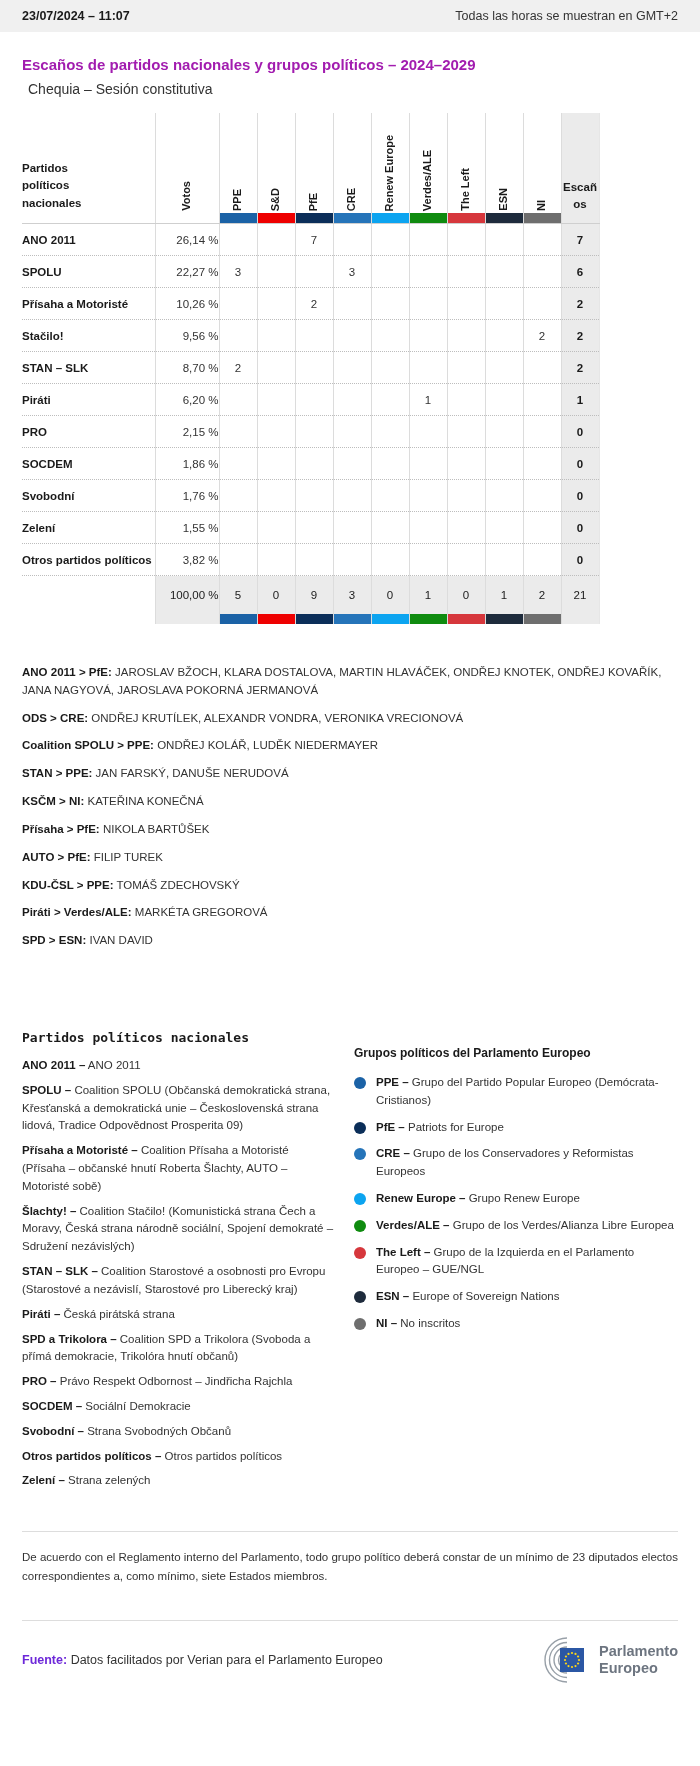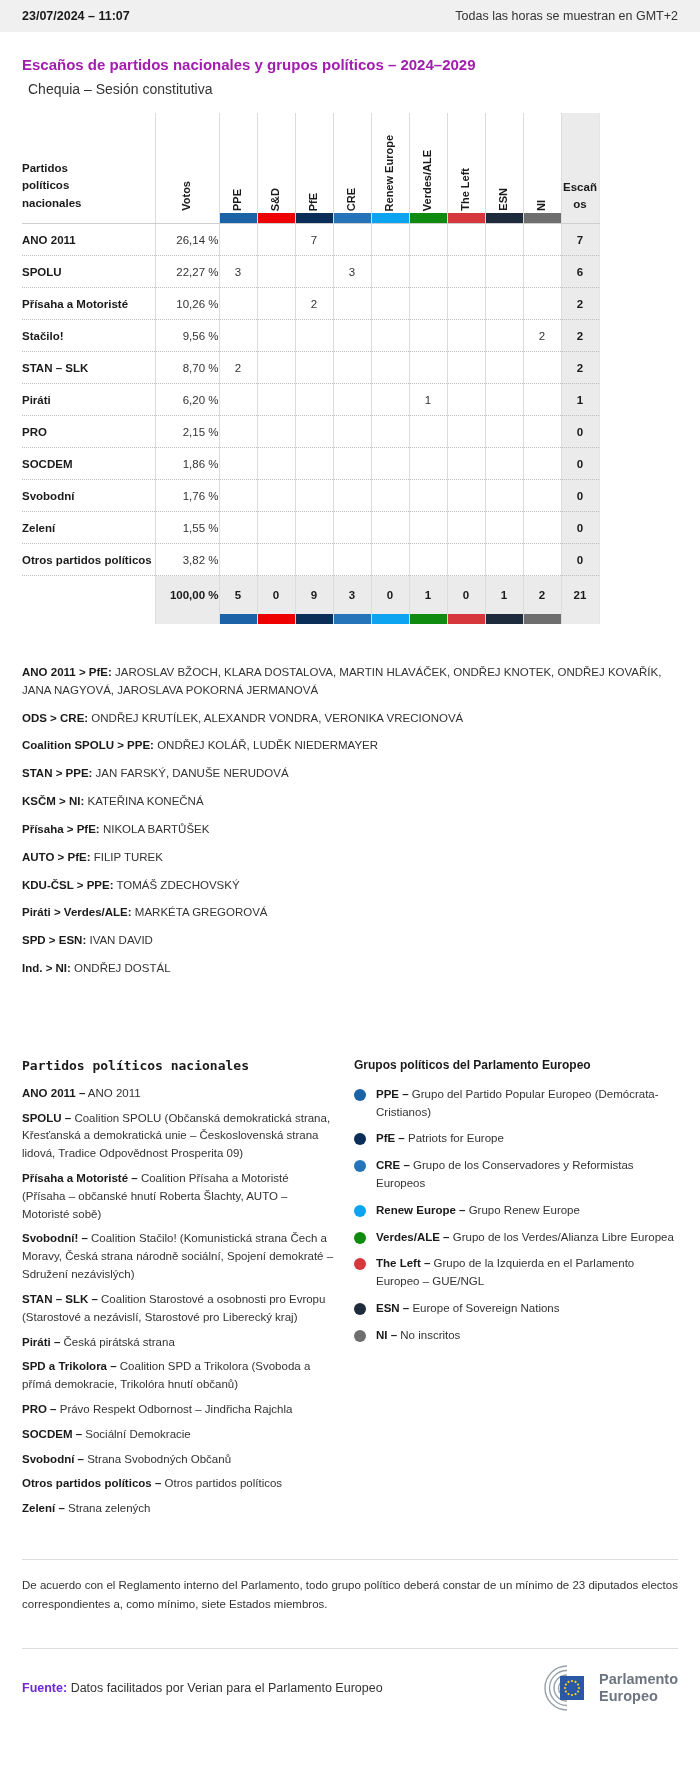--- a/index.html
+++ b/index.html
@@ -31,36 +31,36 @@
                 line-height:1.5; color:#1a1a1a; }
 
   tr.band td { height:10px; }
   tr.band-top td { border-bottom:1px solid #cfcfcf; }
   tr.data td { height:31px; border-top:1px dotted #bdbdbd; }
   tr.data:first-of-type td { border-top:none; }
   td.party-cell { font-weight:bold; color:#1a1a1a; padding-right:4px; }
   td.votes-cell { text-align:right; padding-right:14px; }
   td.seat-cell { text-align:center; }
   td.total-cell { text-align:center; font-weight:bold; color:#1a1a1a; }
-  tr.totals td { height:38px; border-top:1px dotted #bdbdbd; font-weight:bold; color:#1a1a1a; }
+  tr.totals td { height:38px; border-top:1px dotted #bdbdbd; font-weight:normal; color:#1a1a1a; }
   tr.totals td.gray { background:#ebebeb; }
   tr.totals td.votes-cell { text-align:right; }
 
   .members { margin-top:40px; }
   .member-entry { font-size:11.5px; line-height:1.55; margin-bottom:10px; color:#333; }
   .member-entry strong { color:#1a1a1a; }
 
   .columns { display:flex; margin-top:80px; }
   .col-left { width:312px; }
   .col-right { width:324px; margin-left:20px; }
   h3.mono { font-family:"DejaVu Sans Mono", monospace; font-size:13px; font-weight:bold;
             color:#1a1a1a; margin:0 0 12px 0; }
   .party-def { font-size:11.5px; line-height:1.55; margin-bottom:7px; }
   .party-def strong { color:#1a1a1a; }
-  h3.groups-h { font-size:12px; font-weight:bold; color:#1a1a1a; margin:0 0 14px 0; }
+  h3.groups-h { font-size:12px; font-weight:bold; color:#1a1a1a; margin:16px 0 14px 0; }
   .legend-item { display:flex; margin-bottom:9px; }
   .legend-dot { width:12px; height:12px; border-radius:50%; flex:0 0 12px; margin:3px 10px 0 0; }
   .legend-text { font-size:11.5px; line-height:1.55; }
   .legend-text strong { color:#1a1a1a; }
 
   hr.rule { border:none; border-top:1px solid #ddd; margin:34px 0 0 0; }
   p.note { font-size:11.5px; line-height:1.65; margin:16px 0 18px 0; color:#333; }
   .source-row { display:flex; align-items:center; justify-content:space-between; margin-top:14px; padding-bottom:24px; }
   p.source { font-size:12.5px; margin:0; }
   p.source strong { color:#6d28d9; }
@@ -319,31 +319,30 @@
         <div class="member-entry"><strong>ANO 2011 &gt; PfE:</strong> <span>JAROSLAV BŽOCH, KLARA DOSTALOVA, MARTIN HLAVÁČEK, ONDŘEJ KNOTEK, ONDŘEJ KOVAŘÍK, JANA NAGYOVÁ, JAROSLAVA POKORNÁ JERMANOVÁ</span></div>
         <div class="member-entry"><strong>ODS &gt; CRE:</strong> <span>ONDŘEJ KRUTÍLEK, ALEXANDR VONDRA, VERONIKA VRECIONOVÁ</span></div>
         <div class="member-entry"><strong>Coalition SPOLU &gt; PPE:</strong> <span>ONDŘEJ KOLÁŘ, LUDĚK NIEDERMAYER</span></div>
         <div class="member-entry"><strong>STAN &gt; PPE:</strong> <span>JAN FARSKÝ, DANUŠE NERUDOVÁ</span></div>
         <div class="member-entry"><strong>KSČM &gt; NI:</strong> <span>KATEŘINA KONEČNÁ</span></div>
         <div class="member-entry"><strong>Přísaha &gt; PfE:</strong> <span>NIKOLA BARTŮŠEK</span></div>
         <div class="member-entry"><strong>AUTO &gt; PfE:</strong> <span>FILIP TUREK</span></div>
         <div class="member-entry"><strong>KDU-ČSL &gt; PPE:</strong> <span>TOMÁŠ ZDECHOVSKÝ</span></div>
         <div class="member-entry"><strong>Piráti &gt; Verdes/ALE:</strong> <span>MARKÉTA GREGOROVÁ</span></div>
         <div class="member-entry"><strong>SPD &gt; ESN:</strong> <span>IVAN DAVID</span></div>
-        <div class="member-entry"><strong>Ind. &gt; NI:</strong> <span>ONDŘEJ DOSTÁL</span></div>
       </div>
 
     <div class="columns">
       <div class="col-left">
         <h3 class="mono">Partidos políticos nacionales</h3>
         <div id="party-defs">
             <div class="party-def"><strong>ANO 2011 –</strong> <span>ANO 2011</span></div>
             <div class="party-def"><strong>SPOLU –</strong> <span>Coalition SPOLU (Občanská demokratická strana, Křesťanská a demokratická unie – Československá strana lidová, Tradice Odpovědnost Prosperita 09)</span></div>
             <div class="party-def"><strong>Přísaha a Motoristé –</strong> <span>Coalition Přísaha a Motoristé (Přísaha – občanské hnutí Roberta Šlachty, AUTO – Motoristé sobě)</span></div>
-            <div class="party-def"><strong>Svobodní! –</strong> <span>Coalition Stačilo! (Komunistická strana Čech a Moravy, Česká strana národně sociální, Spojení demokraté – Sdružení nezávislých)</span></div>
+            <div class="party-def"><strong>Šlachty! –</strong> <span>Coalition Stačilo! (Komunistická strana Čech a Moravy, Česká strana národně sociální, Spojení demokraté – Sdružení nezávislých)</span></div>
             <div class="party-def"><strong>STAN – SLK –</strong> <span>Coalition Starostové a osobnosti pro Evropu (Starostové a nezávislí, Starostové pro Liberecký kraj)</span></div>
             <div class="party-def"><strong>Piráti –</strong> <span>Česká pirátská strana</span></div>
             <div class="party-def"><strong>SPD a Trikolora –</strong> <span>Coalition SPD a Trikolora (Svoboda a přímá demokracie, Trikolóra hnutí občanů)</span></div>
             <div class="party-def"><strong>PRO –</strong> <span>Právo Respekt Odbornost – Jindřicha Rajchla</span></div>
             <div class="party-def"><strong>SOCDEM –</strong> <span>Sociální Demokracie</span></div>
             <div class="party-def"><strong>Svobodní –</strong> <span>Strana Svobodných Občanů</span></div>
             <div class="party-def"><strong>Otros partidos políticos –</strong> <span>Otros partidos políticos</span></div>
             <div class="party-def"><strong>Zelení –</strong> <span>Strana zelených</span></div>
           </div>
       </div>

